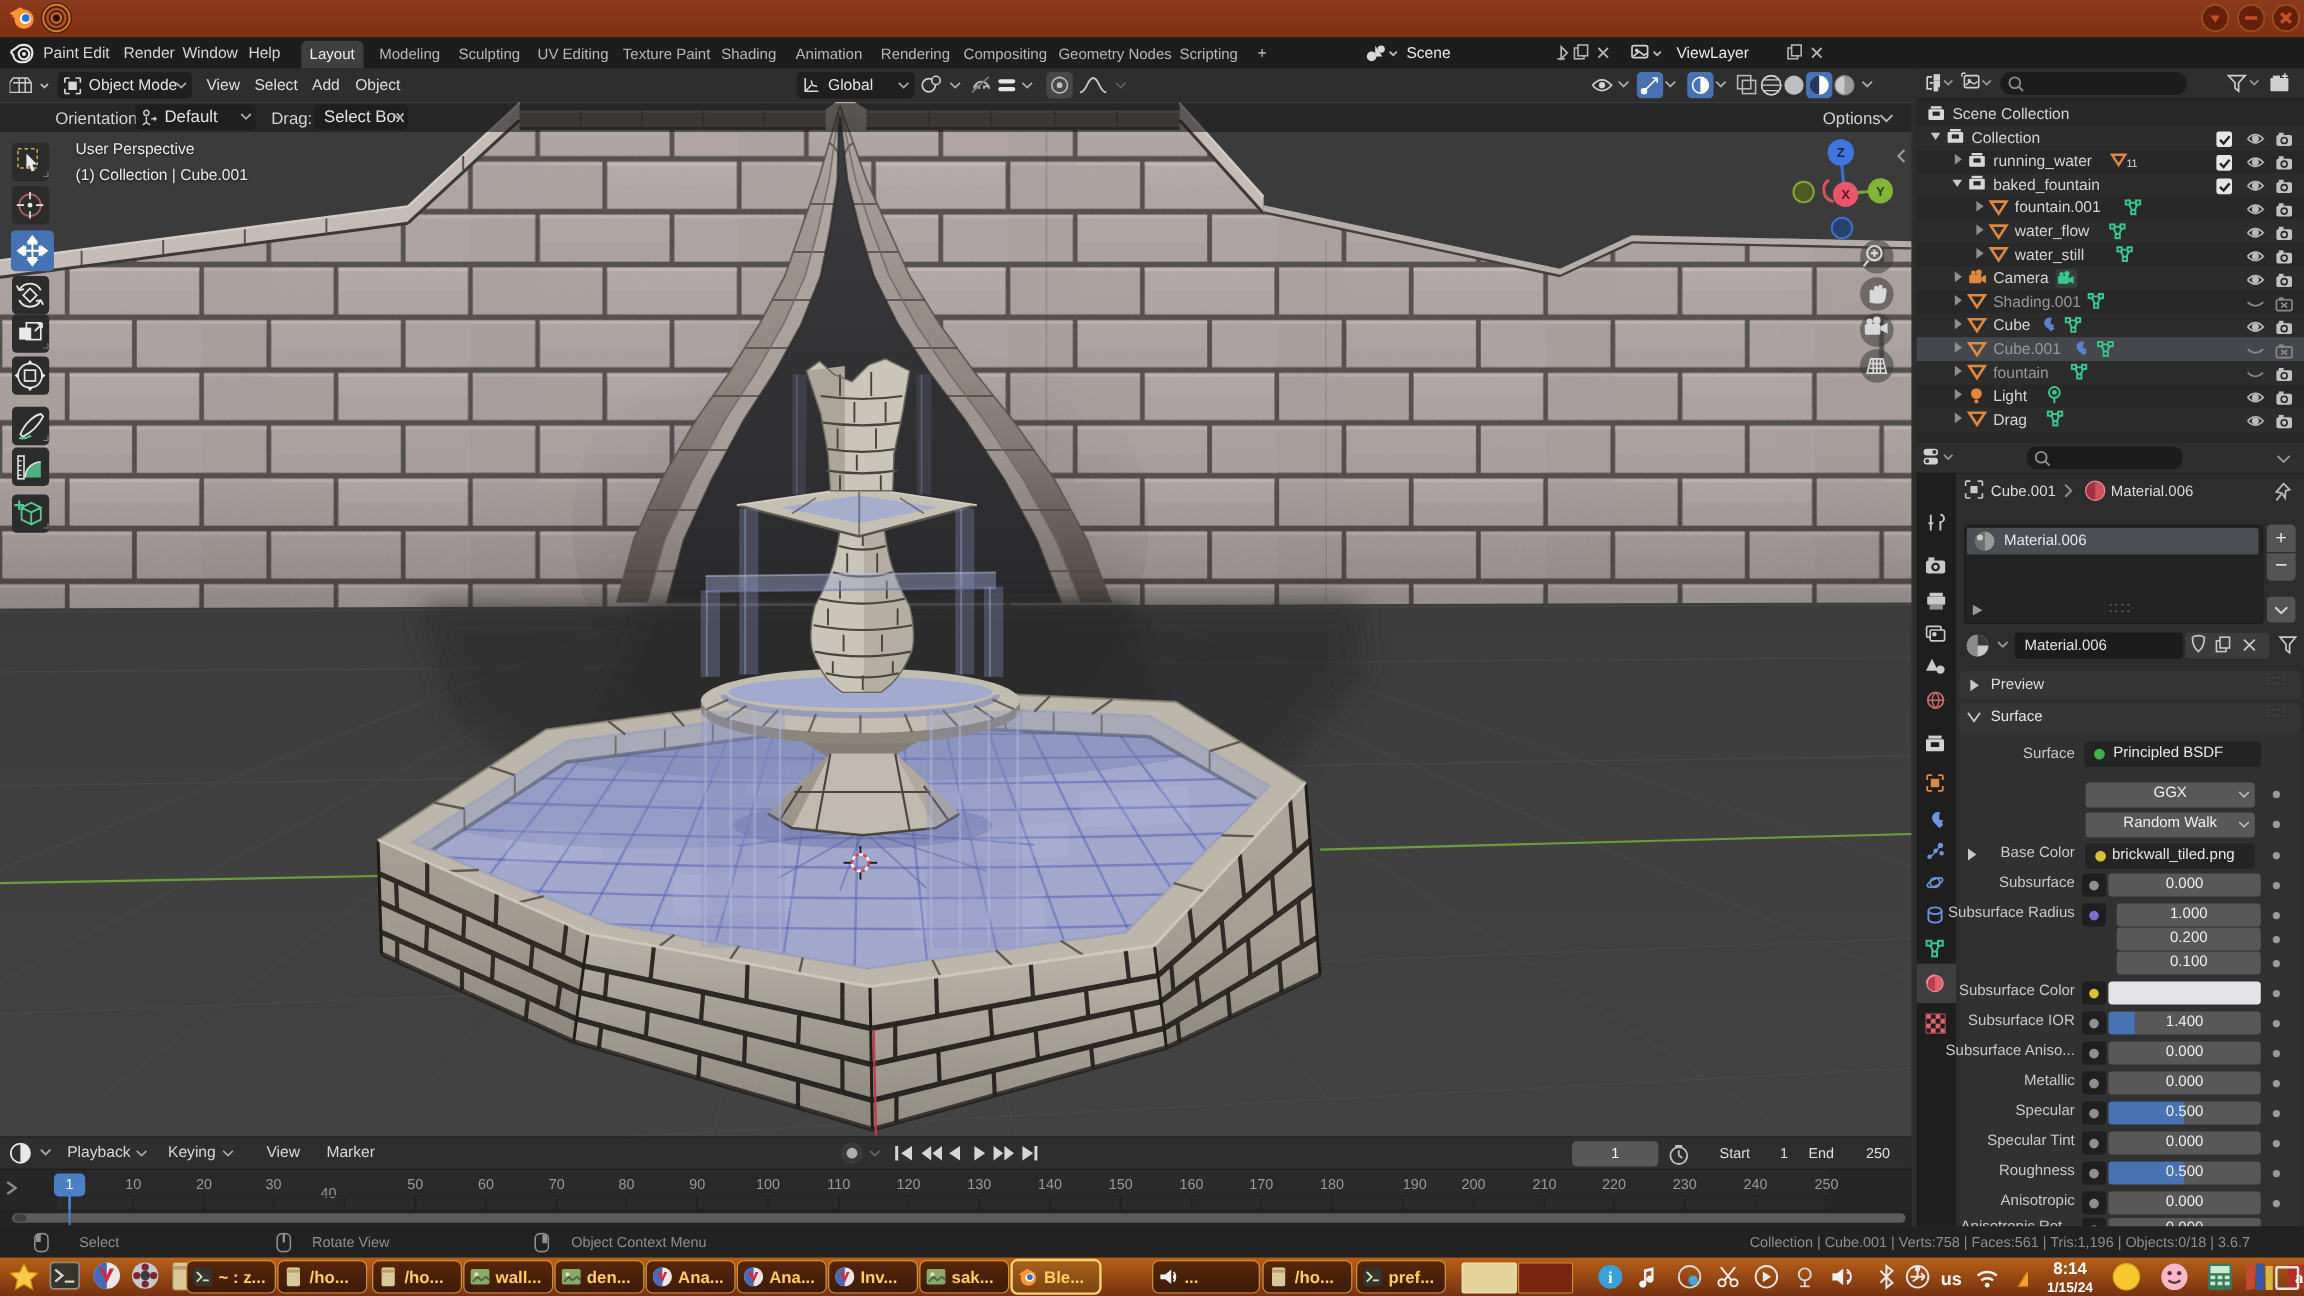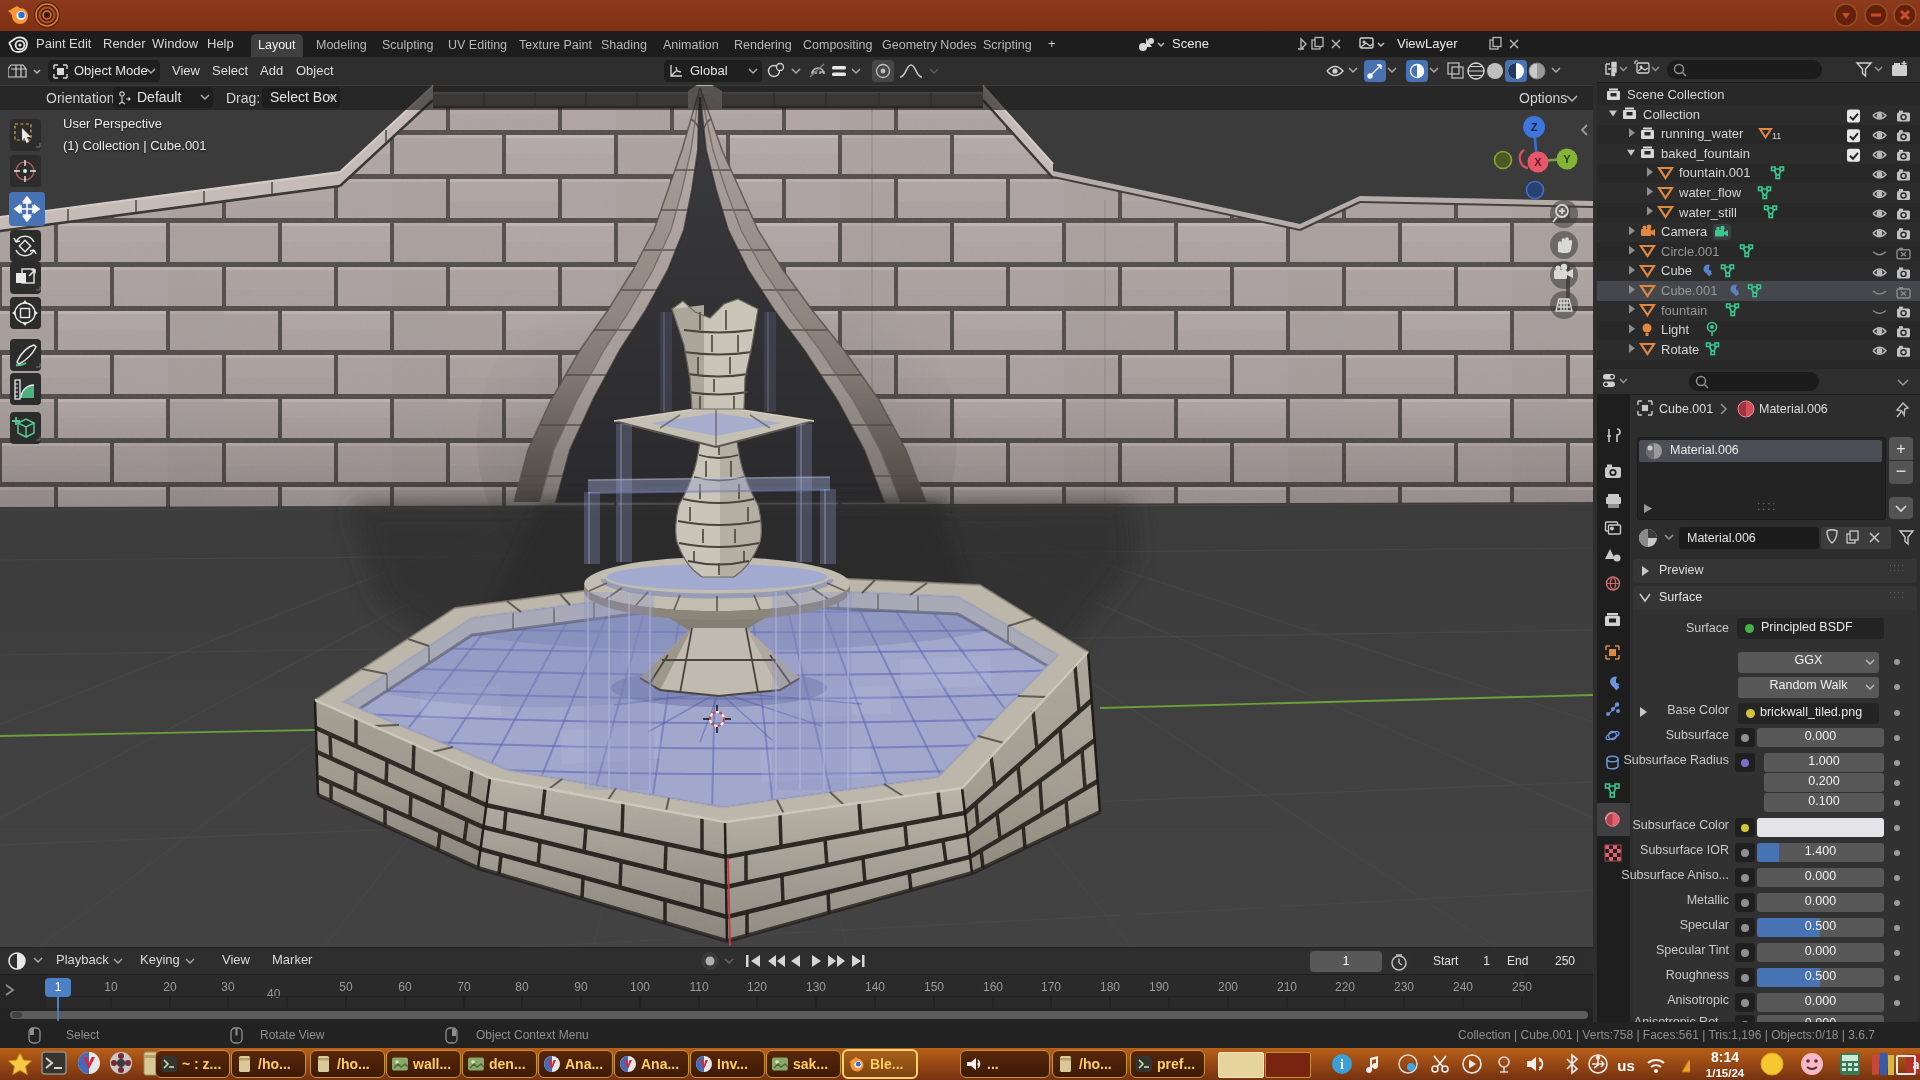--- a/index.html
+++ b/index.html
@@ -833,21 +833,21 @@
             <span class="abs" style="left:561px;top:5px;width:40px;text-align:center">90</span>
             <span class="abs" style="left:620px;top:5px;width:40px;text-align:center">100</span>
             <span class="abs" style="left:679px;top:5px;width:40px;text-align:center">110</span>
             <span class="abs" style="left:737px;top:5px;width:40px;text-align:center">120</span>
             <span class="abs" style="left:796px;top:5px;width:40px;text-align:center">130</span>
             <span class="abs" style="left:855px;top:5px;width:40px;text-align:center">140</span>
             <span class="abs" style="left:914px;top:5px;width:40px;text-align:center">150</span>
             <span class="abs" style="left:973px;top:5px;width:40px;text-align:center">160</span>
             <span class="abs" style="left:1031px;top:5px;width:40px;text-align:center">170</span>
             <span class="abs" style="left:1090px;top:5px;width:40px;text-align:center">180</span>
-            <span class="abs" style="left:1149px;top:5px;width:40px;text-align:left">190</span>
+            <span class="abs" style="left:1149px;top:5px;width:40px;text-align:right">190</span>
             <span class="abs" style="left:1208px;top:5px;width:40px;text-align:center">200</span>
             <span class="abs" style="left:1267px;top:5px;width:40px;text-align:center">210</span>
             <span class="abs" style="left:1325px;top:5px;width:40px;text-align:center">220</span>
             <span class="abs" style="left:1384px;top:5px;width:40px;text-align:center">230</span>
             <span class="abs" style="left:1443px;top:5px;width:40px;text-align:center">240</span>
             <span class="abs" style="left:1502px;top:5px;width:40px;text-align:center">250</span>
           </div>
 <svg class="abs" style="left:0;top:0" width="1593" height="33">
             <line x1="111" y1="22" x2="111" y2="33" stroke="#222" stroke-width="1.5"></line>
             <line x1="170" y1="22" x2="170" y2="33" stroke="#222" stroke-width="1.5"></line>
@@ -1211,26 +1211,26 @@
         </g>
       </svg>
 <span class="abs" style="left:30px;top:30px;color:#d4d4d4">Scene Collection</span>
 <span class="abs" style="left:46px;top:50px;color:#d4d4d4">Collection</span>
 <span class="abs" style="left:64px;top:69px;color:#d4d4d4">running_water</span>
 <span class="abs" style="left:64px;top:89px;color:#d4d4d4">baked_fountain</span>
 <span class="abs" style="left:82px;top:108px;color:#d4d4d4">fountain.001</span>
 <span class="abs" style="left:82px;top:128px;color:#d4d4d4">water_flow</span>
 <span class="abs" style="left:82px;top:148px;color:#d4d4d4">water_still</span>
 <span class="abs" style="left:64px;top:167px;color:#d4d4d4">Camera</span>
-<span class="abs" style="left:64px;top:187px;color:#989898">Circle.001</span>
+<span class="abs" style="left:64px;top:187px;color:#989898">Shading.001</span>
 <span class="abs" style="left:64px;top:206px;color:#d4d4d4">Cube</span>
 <span class="abs" style="left:64px;top:226px;color:#989898">Cube.001</span>
 <span class="abs" style="left:64px;top:246px;color:#989898">fountain</span>
 <span class="abs" style="left:64px;top:265px;color:#d4d4d4">Light</span>
-<span class="abs" style="left:64px;top:285px;color:#d4d4d4">Rotate</span>
+<span class="abs" style="left:64px;top:285px;color:#d4d4d4">Drag</span>
 </div>
 <div class="abs" style="left:1597px;top:369px;width:323px;height:653px;background:#2d2d2d;font-size:12.5px;color:#c6c6c6;overflow:hidden">
 <div class="abs" style="left:0;top:0;width:323px;height:25px;background:#2e2e2e;border-bottom:1px solid #212121"></div>
 <svg class="abs" style="left:5px;top:3px" width="32" height="19">
 <g fill="#d0d0d0">
           <rect x="1" y="2" width="12" height="5.5" rx="2.7"></rect>
           <rect x="1" y="9.5" width="12" height="5.5" rx="2.7"></rect>
           <circle cx="10" cy="4.7" r="1.7" fill="#2e2e2e"></circle>
           <circle cx="4" cy="12.2" r="1.7" fill="#2e2e2e"></circle>
         </g>

